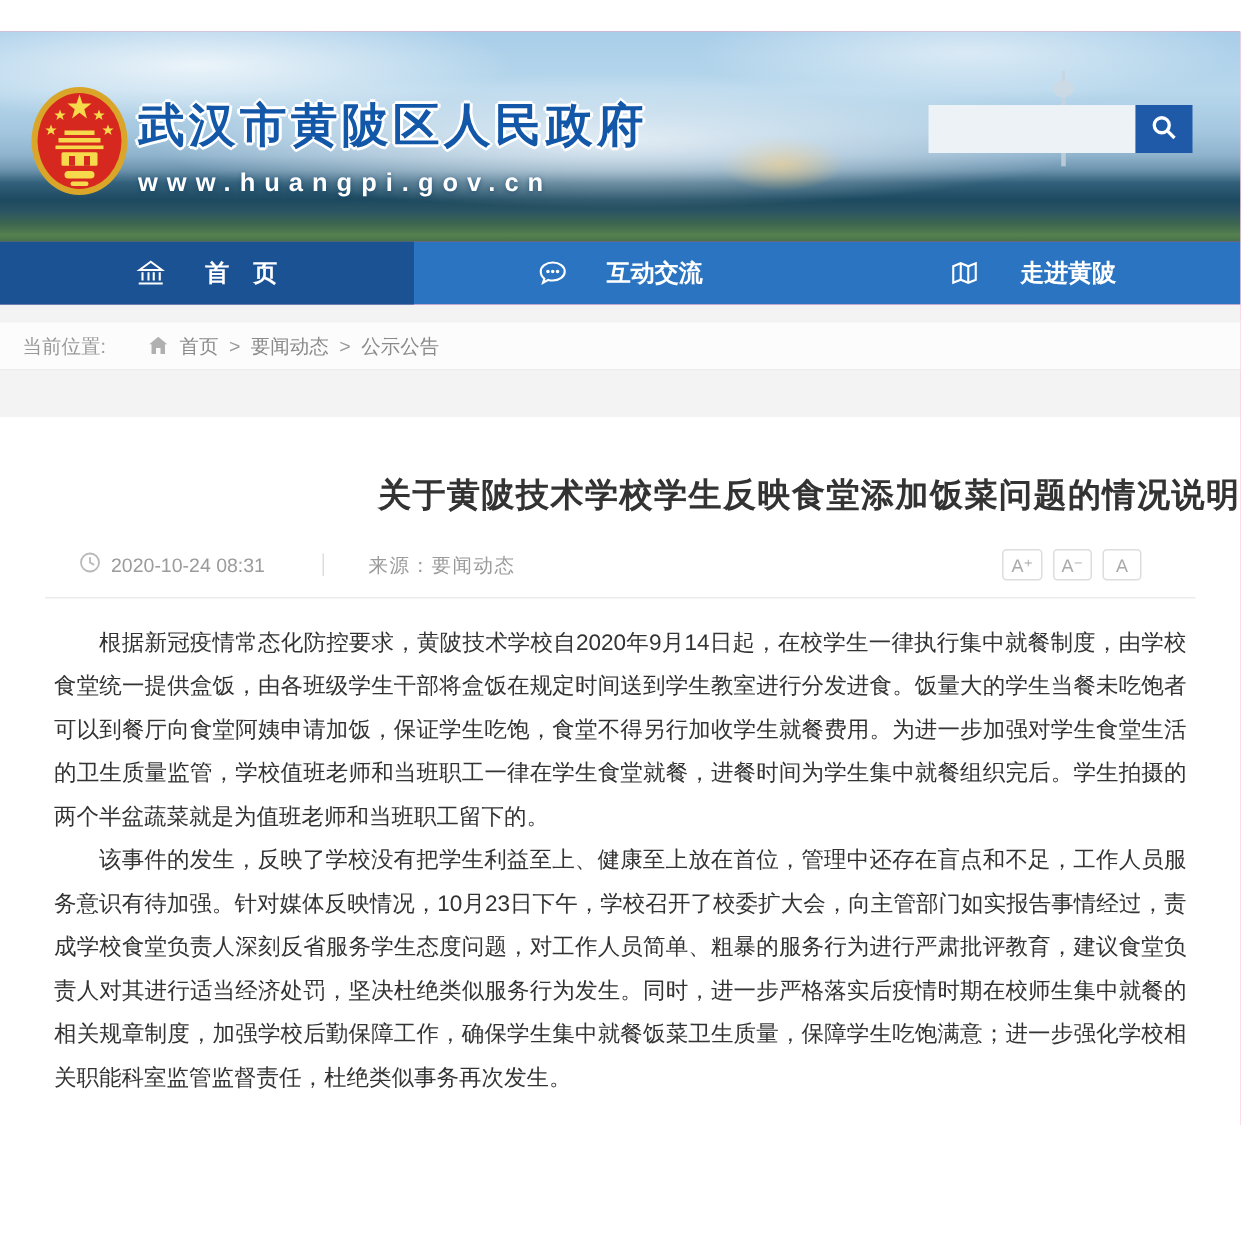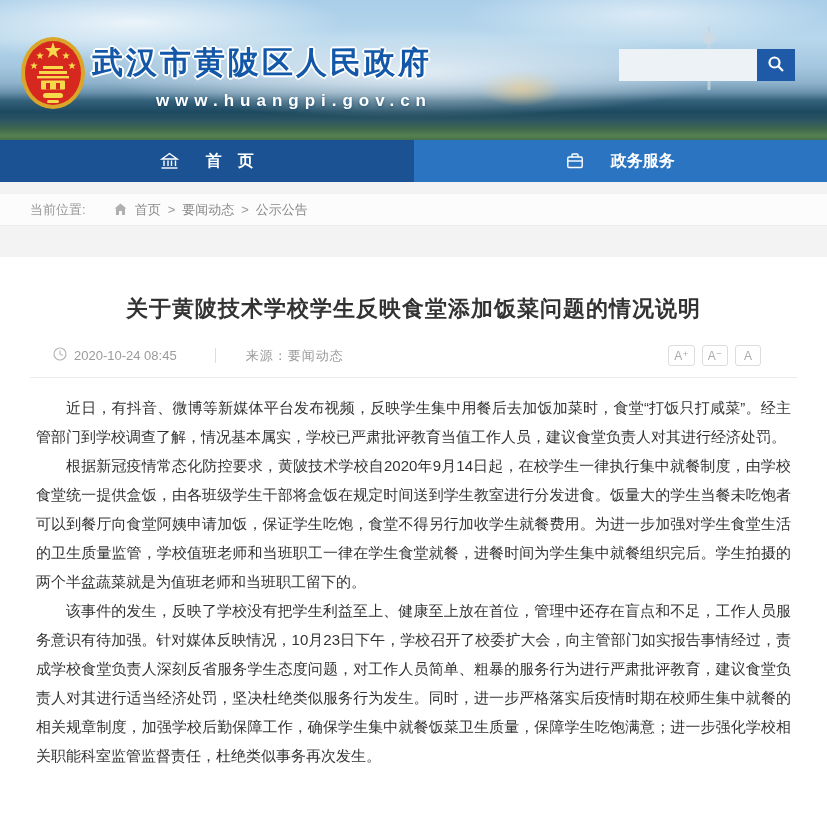--- a/index.html
+++ b/index.html
@@ -1,41 +1,41 @@
 <!DOCTYPE html>
 <html><head>
 <meta charset="utf-8">
 <style>
   * { box-sizing: border-box; margin: 0; padding: 0; }
   html,body { background:#fff; }
   body {
     font-family: "Liberation Sans", "DejaVu Sans", sans-serif;
     width: 827px; height: 840px; overflow: hidden;
   }
-  .page { width: 827px; height: 729px; background:#ec4899; }
+  .page { width: 827px; height: 729px; background:#ec4899;margin-top:21px; }
 
   
   .banner {
     position: relative; height: 140px; overflow: hidden;
     background:
       radial-gradient(ellipse 300px 55px at 16% 16%, rgba(255,255,255,.75), rgba(255,255,255,0) 70%),
       radial-gradient(ellipse 260px 50px at 78% 10%, rgba(255,255,255,.55), rgba(255,255,255,0) 70%),
       radial-gradient(ellipse 420px 60px at 50% 52%, rgba(238,244,249,.85), rgba(238,244,249,0) 75%),
       radial-gradient(ellipse 60px 26px at 63% 63%, rgba(216,176,92,.85), rgba(216,176,92,0) 70%),
       linear-gradient(180deg,#a9cee9 0%,#b7d7ec 28%,#a4c7df 48%,#8fb3cd 59%,#6c93ad 66%,#33617b 72%,#1d4a60 80%,#2c5562 86%,#3f684f 92%,#55814f 97%,#46704a 100%);
   }
   .emblem { position:absolute; left:20px; top:36px; }
   .site-ident { position:absolute; left:92px; top:42px; cursor:pointer; }
   .site-name {
     font-size: 31px; font-weight: bold; letter-spacing: 3px; color:#1358a8;
     text-shadow: -2px 0 0 #fff, 2px 0 0 #fff, 0 -2px 0 #fff, 0 2px 0 #fff,
                  -1px -1px 0 #fff, 1px 1px 0 #fff, 1px -1px 0 #fff, -1px 1px 0 #fff;
   }
   .site-url {
-    margin-top: 7px; text-align:right; color:#fff; font-weight:bold;
+    margin-top: 7px; text-align:left; color:#fff; font-weight:bold;
     font-size: 17px; letter-spacing: 6px; text-shadow: 0 1px 3px rgba(10,60,110,.55);
   }
   .tower { position:absolute; right:108px; top:26px; opacity:.8; }
   .search-box { position:absolute; right:32px; top:49px; display:flex; }
   .search-input {
     width:138px; height:32px; border:0; outline:none; background:#edf2f6;
     padding:0 8px; font-size:14px; color:#333;
   }
   .search-btn {
     width:38px; height:32px; border:0; background:#1e5aa8; cursor:pointer;
@@ -48,31 +48,31 @@
     flex:1; display:flex; align-items:center; justify-content:center;
     color:#fff; font-size:16px; font-weight:bold; cursor:pointer; gap:27px;
   }
   .nav-item.active { background:#1b5294; }
   .nav-item svg { display:block; }
 
   
   .sub-band { height:75px; background:#f3f3f3; padding-top:11px; }
   .crumb-bar {
     height:33px; background:#fcfcfc; border-top:1px solid #f1f1f1; border-bottom:1px solid #ececec;
-    display:flex; align-items:center; padding-left:30px; font-size:13px; color:#999;
+    display:flex; align-items:center; padding-left:15px; font-size:13px; color:#999;
   }
   .crumb-bar .label { margin-right:28px; }
   .crumb-home { margin-right:8px; display:flex; }
   .crumb-link { color:#8a8a8a; cursor:pointer; }
   .crumb-sep { margin:0 7px; color:#9a9a9a; }
 
   
   .content { background:#fff; height:658px; padding-top:37px; }
   .article-title {
-    text-align:center; font-size:22px; font-weight:bold; color:#333; letter-spacing:1px;
+    text-align:right; font-size:22px; font-weight:bold; color:#333; letter-spacing:1px;
   }
   .meta {
     margin: 21px 30px 0; padding-bottom:11px; border-bottom:1px solid #ececec;
     display:flex; align-items:center; color:#9b9b9b; font-size:13px;
   }
   .meta-date { display:flex; align-items:center; gap:7px; margin-left:23px; }
   .meta-divider { width:1px; height:15px; background:#ddd; margin:0 30px 0 38px; }
   .meta-source { letter-spacing:1px; }
   .font-controls { margin-left:auto; margin-right:36px; display:flex; gap:7px; }
   .font-btn {
@@ -144,27 +144,38 @@
             <line x1="8" y1="8.5" x2="8" y2="14"></line>
           <line x1="11.5" y1="8.5" x2="11.5" y2="14"></line>
             <line x1="15.5" y1="8.5" x2="15.5" y2="14"></line>
           <line x1="1.5" y1="16" x2="17.5" y2="16"></line>
         </svg>
       </span>
       <span>首　页</span>
     </div>
     <div class="nav-item">
       <span>
-        <svg width="18" height="18" viewBox="0 0 18 18" fill="none" stroke="#fff" stroke-width="1.4">
-          <rect x="1.8" y="5" width="14.4" height="10.5" rx="1.2"></rect>
-          <path d="M6,5 v-2 a1,1 0 0 1 1,-1 h4 a1,1 0 0 1 1,1 v2"></path>
-          <line x1="1.8" y1="9" x2="16.2" y2="9"></line>
-        </svg>
-      </span>
-      <span>政务服务</span>
+        <svg width="19" height="18" viewBox="0 0 19 18" fill="none" stroke="#fff" stroke-width="1.4">
+          <path d="M9.5,2 c4.4,0 8,2.7 8,6 s-3.6,6 -8,6 c-1,0 -2,-0.15 -2.9,-0.4 L3,15.5 l0.9,-2.8 C2.4,11.6 1.5,10.1 1.5,8 c0,-3.3 3.6,-6 8,-6 z"></path>
+          <circle cx="6.3" cy="8" r="0.5" fill="#fff"></circle>
+            <circle cx="9.5" cy="8" r="0.5" fill="#fff"></circle>
+            <circle cx="12.7" cy="8" r="0.5" fill="#fff"></circle>
+        </svg>
+      </span>
+      <span>互动交流</span>
+    </div>
+    <div class="nav-item">
+      <span>
+        <svg width="19" height="18" viewBox="0 0 19 18" fill="none" stroke="#fff" stroke-width="1.4">
+          <path d="M1.5,4.5 l5,-2 5,2 5,-2 v11 l-5,2 -5,-2 -5,2 z"></path>
+          <line x1="6.5" y1="2.5" x2="6.5" y2="13.5"></line>
+            <line x1="11.5" y1="4.5" x2="11.5" y2="15.5"></line>
+        </svg>
+      </span>
+      <span>走进黄陂</span>
     </div>
   </nav>
 
   <div class="sub-band">
     <div class="crumb-bar">
       <span class="label">当前位置:</span>
       <span class="crumb-home">
         <svg width="13" height="13" viewBox="0 0 13 13" fill="#b0b0b0">
           <polygon points="6.5,0.5 12.5,5.5 11,5.5 11,12 8,12 8,8 5,8 5,12 2,12 2,5.5 0.5,5.5"></polygon>
         </svg>
@@ -181,33 +192,32 @@
     <h1 class="article-title">关于黄陂技术学校学生反映食堂添加饭菜问题的情况说明</h1>
 
     <div class="meta">
       <span class="meta-date">
         <span>
           <svg width="14" height="14" viewBox="0 0 14 14" fill="none" stroke="#b8b8b8" stroke-width="1.2">
             <circle cx="7" cy="7" r="6"></circle>
             <polyline points="7,3.5 7,7 9.8,8.6"></polyline>
           </svg>
         </span>
-        <span>2020-10-24 08:45</span>
+        <span>2020-10-24 08:31</span>
       </span>
       <span class="meta-divider"></span>
       <span class="meta-source">来源：</span>
       <span class="meta-source">要闻动态</span>
       <span class="font-controls">
         <button class="font-btn">A⁺</button>
         <button class="font-btn">A⁻</button>
         <button class="font-btn">A</button>
       </span>
     </div>
 
     <article class="article-body">
-      <p>近日，有抖音、微博等新媒体平台发布视频，反映学生集中用餐后去加饭加菜时，食堂“打饭只打咸菜”。经主管部门到学校调查了解，情况基本属实，学校已严肃批评教育当值工作人员，建议食堂负责人对其进行经济处罚。</p>
       <p>根据新冠疫情常态化防控要求，黄陂技术学校自2020年9月14日起，在校学生一律执行集中就餐制度，由学校食堂统一提供盒饭，由各班级学生干部将盒饭在规定时间送到学生教室进行分发进食。饭量大的学生当餐未吃饱者可以到餐厅向食堂阿姨申请加饭，保证学生吃饱，食堂不得另行加收学生就餐费用。为进一步加强对学生食堂生活的卫生质量监管，学校值班老师和当班职工一律在学生食堂就餐，进餐时间为学生集中就餐组织完后。学生拍摄的两个半盆蔬菜就是为值班老师和当班职工留下的。</p>
       <p>该事件的发生，反映了学校没有把学生利益至上、健康至上放在首位，管理中还存在盲点和不足，工作人员服务意识有待加强。针对媒体反映情况，10月23日下午，学校召开了校委扩大会，向主管部门如实报告事情经过，责成学校食堂负责人深刻反省服务学生态度问题，对工作人员简单、粗暴的服务行为进行严肃批评教育，建议食堂负责人对其进行适当经济处罚，坚决杜绝类似服务行为发生。同时，进一步严格落实后疫情时期在校师生集中就餐的相关规章制度，加强学校后勤保障工作，确保学生集中就餐饭菜卫生质量，保障学生吃饱满意；进一步强化学校相关职能科室监管监督责任，杜绝类似事务再次发生。</p>
 
     </article>
   </main>
 
 </div>
 
 </body></html>

